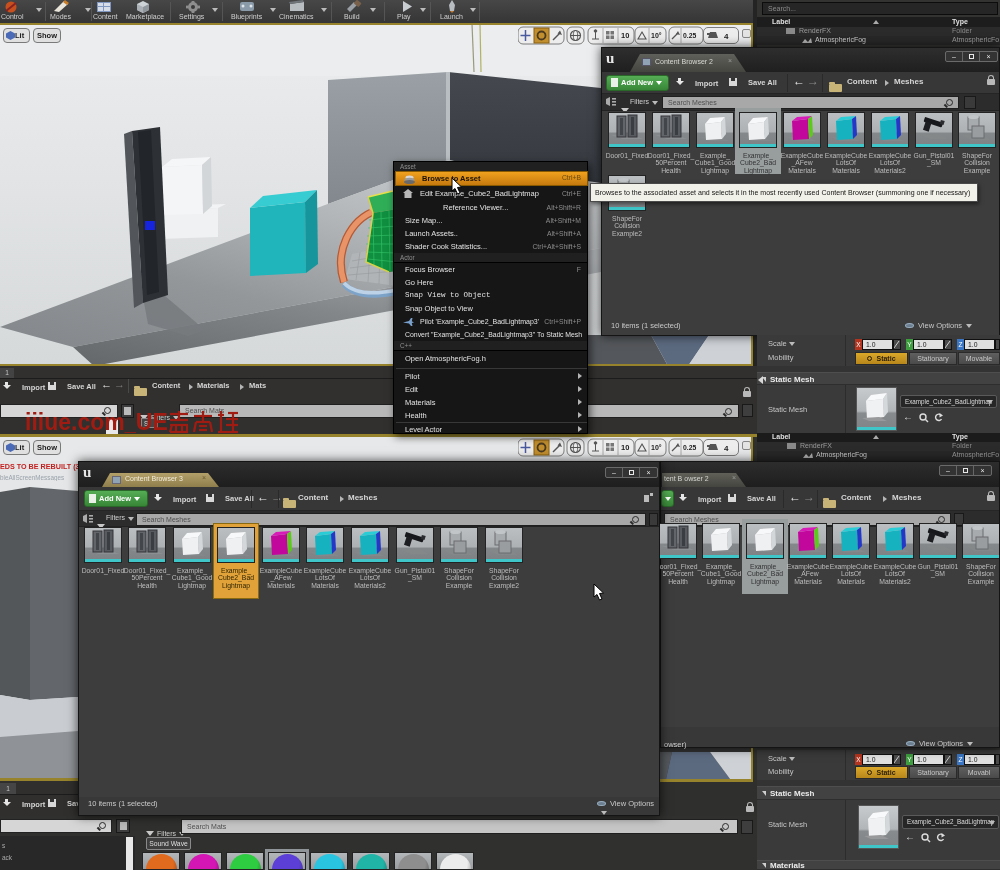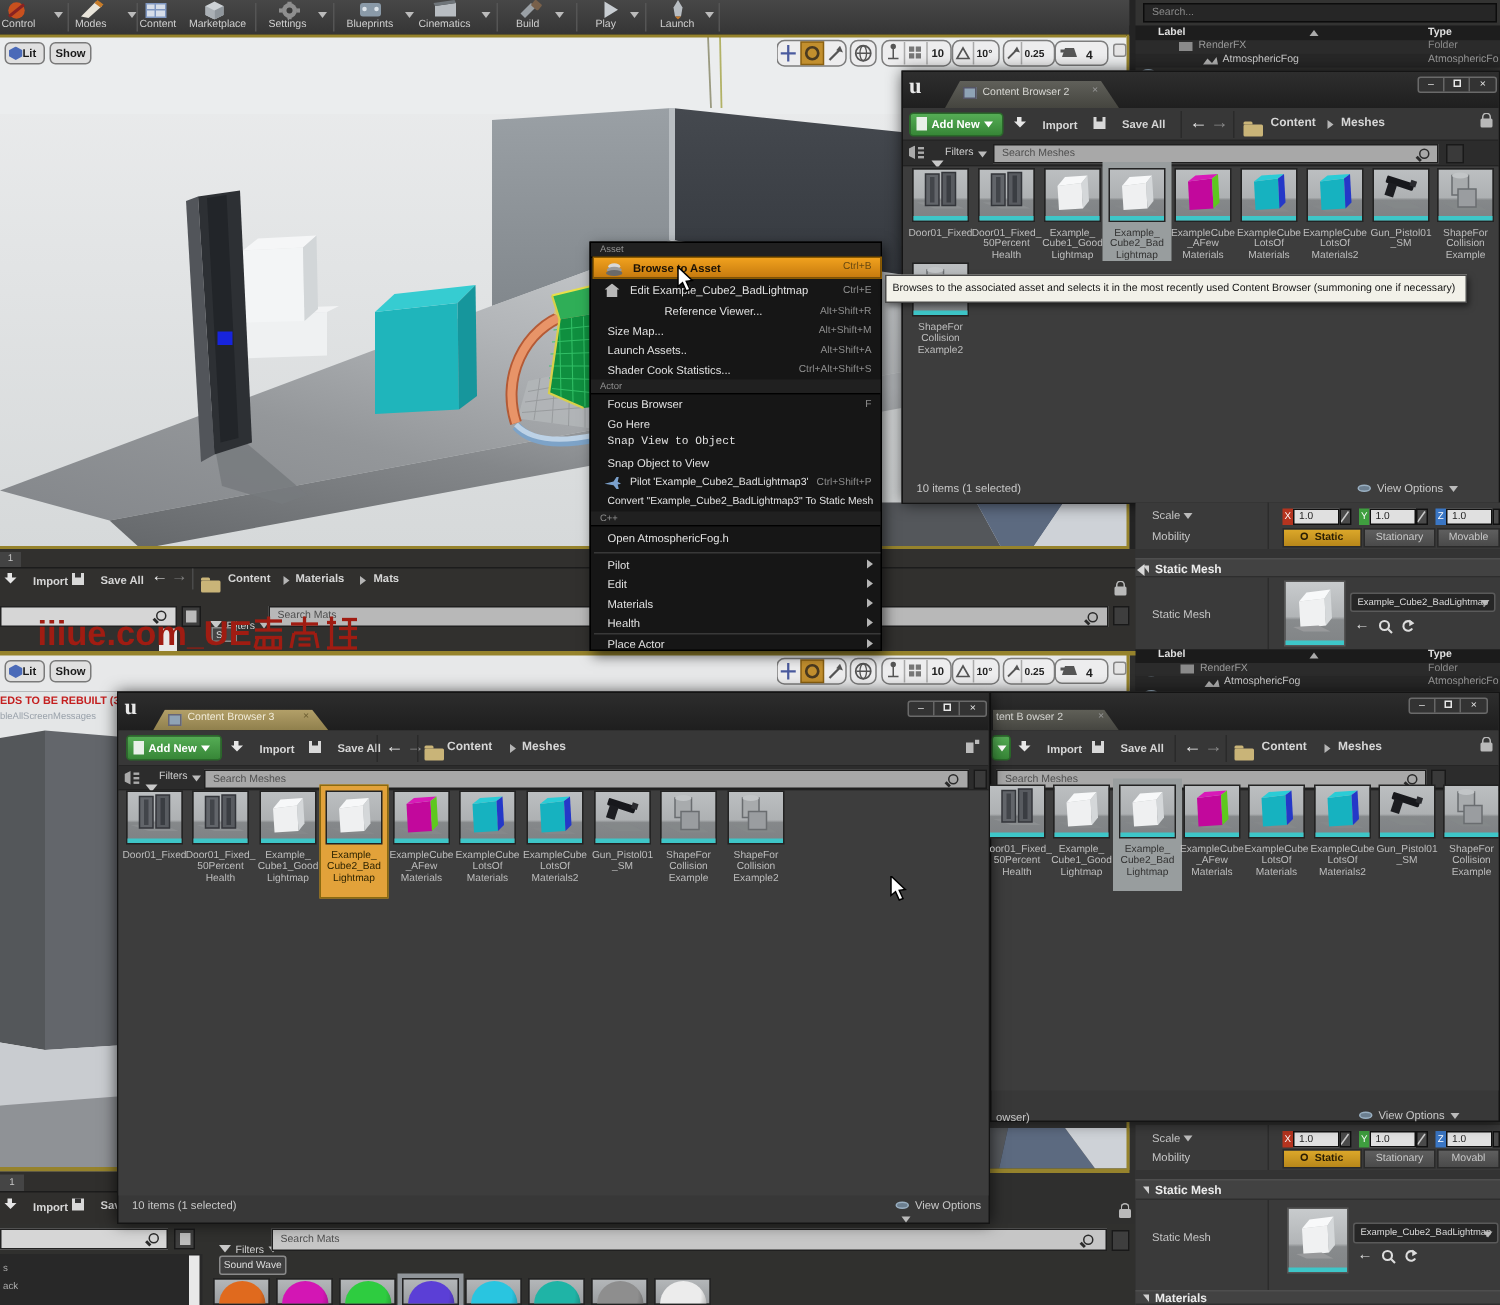--- a/index.html
+++ b/index.html
@@ -589,21 +589,21 @@
   <div class="mi" style="top:234px;">
       <span style="position:absolute;left:11px;">Materials</span>
       <span class="rar" style="position:absolute;right:5px;top:3px;"></span>
     </div>
   <div class="mi" style="top:247px;">
       <span style="position:absolute;left:11px;">Health</span>
       <span class="rar" style="position:absolute;right:5px;top:3px;"></span>
     </div>
   <div class="a" style="left:2px;top:260px;width:191px;height:1px;background:#383838;"></div>
   <div class="mi" style="top:261px;">
-      <span style="position:absolute;left:11px;">Place Actor</span>
+      <span style="position:absolute;left:11px;">Level Actor</span>
       <span class="rar" style="position:absolute;right:5px;top:3px;"></span>
     </div>
 </div>
 
 <svg class="a" style="left:451px;top:178px;z-index:70;" width="12" height="17">
     <polygon points="1,0 1,13 4,10.5 6.5,16 9,15 6.5,9.5 10.5,9" fill="#fff" stroke="#000" stroke-width="1"></polygon>
   </svg>
 
 <div class="a" style="left:757px;top:335px;width:243px;height:98px;background:#3a3a3a;">
   <div class="a" style="left:88px;top:0;width:1px;height:98px;background:#2c2c2c;"></div>

